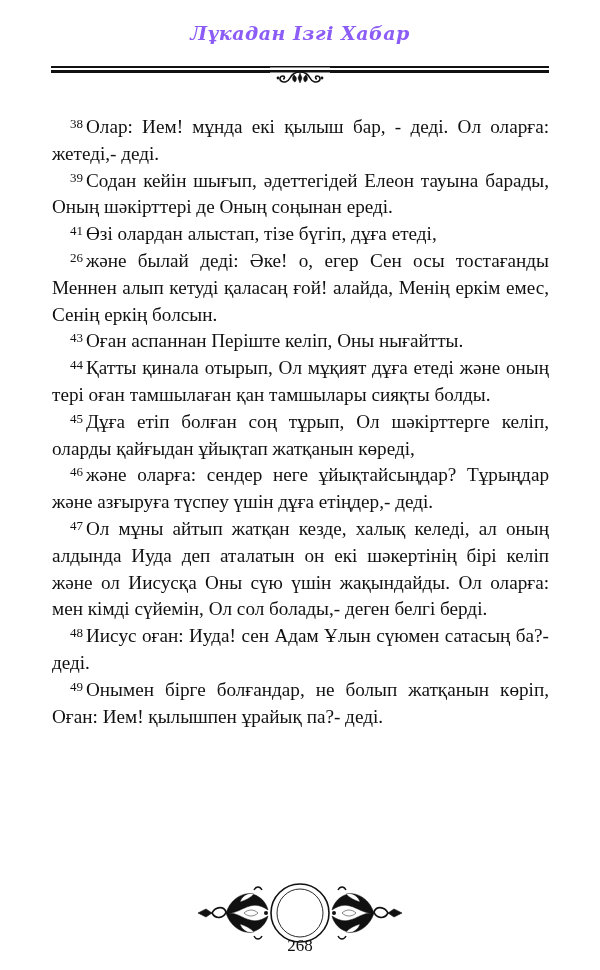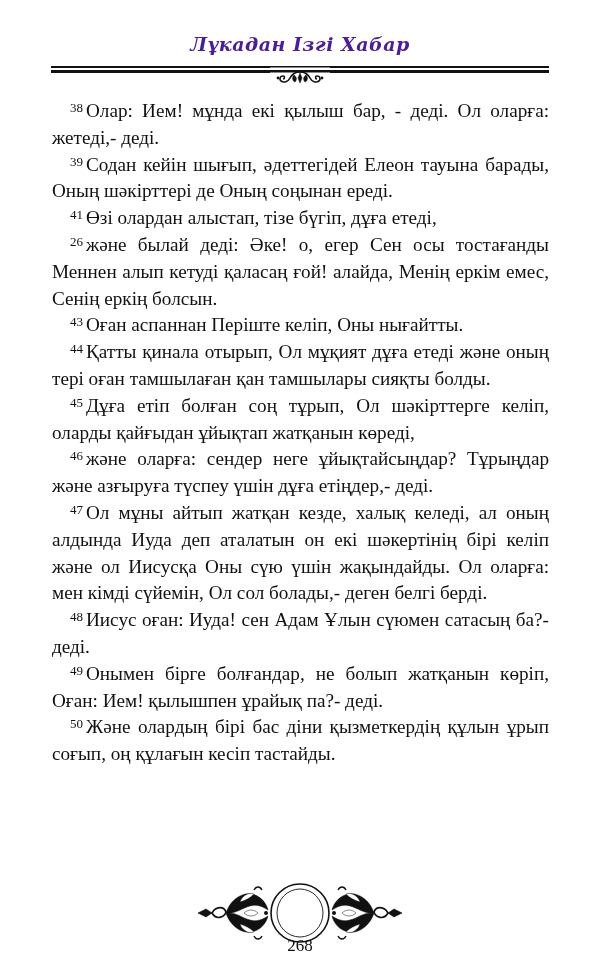--- a/index.html
+++ b/index.html
@@ -1,31 +1,31 @@
 <!DOCTYPE html>
 <html><head>
 <meta charset="utf-8">
 <style>
   html, body { margin: 0; padding: 0; background: #ffffff; }
   body {
     width: 600px; height: 970px; position: relative; overflow: hidden;
     font-family: "Liberation Serif", "DejaVu Serif", serif; color: #111111;
   }
   .header-title {
-    position: absolute; left: 0; width: 600px; top: 33px;
+    position: absolute; left: 0; width: 600px; top: 22px;
     text-align: center; font-size: 19px; font-weight: bold; font-style: italic;
-    letter-spacing: 0.5px; color: #4c1d95;
+    letter-spacing: 0.5px; color: #8b5cf6;
     font-family: "DejaVu Serif", "Liberation Serif", serif;
   }
   .rule { position: absolute; left: 51px; width: 498px; background: #111; }
   .rule-thin { top: 66px; height: 1.5px; }
   .rule-thick { top: 70px; height: 2.5px; }
   .head-ornament { position: absolute; left: 270px; top: 66px; width: 60px; height: 20px; }
   .text-block {
-    position: absolute; left: 52px; top: 98px; width: 497px;
+    position: absolute; left: 52px; top: 114px; width: 497px;
     font-size: 19.2px; line-height: 26.8px; text-align: justify;
   }
   .verse { margin: 0; text-indent: 18px; text-align: justify; }
   .vnum { font-size: 13px; vertical-align: 5px; line-height: 0; margin-right: 3px; }
   .footer-ornament { position: absolute; left: 196px; top: 882px; width: 208px; height: 62px; }
   .page-number {
     position: absolute; left: 270px; top: 936px; width: 60px; text-align: center;
     font-size: 17px; color: #111; line-height: 20px;
   }
 </style>
@@ -58,21 +58,20 @@
     <p class="verse"><span class="vnum">39</span><span>Содан кейін шығып, әдеттегідей Елеон тауына барады, Оның шәкірттері де Оның соңынан ереді.</span></p>
     <p class="verse"><span class="vnum">41</span><span>Өзі олардан алыстап, тізе бүгіп, дұға етеді,</span></p>
     <p class="verse"><span class="vnum">26</span><span>және былай деді: Әке! о, егер Сен осы тостағанды Меннен алып кетуді қаласаң ғой! алайда, Менің еркім емес, Сенің еркің болсын.</span></p>
     <p class="verse"><span class="vnum">43</span><span>Оған аспаннан Періште келіп, Оны нығайтты.</span></p>
     <p class="verse"><span class="vnum">44</span><span>Қатты қинала отырып, Ол мұқият дұға етеді және оның тері оған тамшылаған қан тамшылары сияқты болды.</span></p>
     <p class="verse"><span class="vnum">45</span><span>Дұға етіп болған соң тұрып, Ол шәкірттерге келіп, оларды қайғыдан ұйықтап жатқанын көреді,</span></p>
     <p class="verse"><span class="vnum">46</span><span>және оларға: сендер неге ұйықтайсыңдар? Тұрыңдар және азғыруға түспеу үшін дұға етіңдер,- деді.</span></p>
     <p class="verse"><span class="vnum">47</span><span>Ол мұны айтып жатқан кезде, халық келеді, ал оның алдында Иуда деп аталатын он екі шәкертінің бірі келіп және ол Иисусқа Оны сүю үшін жақындайды. Ол оларға: мен кімді сүйемін, Ол сол болады,- деген белгі берді.</span></p>
     <p class="verse"><span class="vnum">48</span><span>Иисус оған: Иуда! сен Адам Ұлын сүюмен сатасың ба?- деді.</span></p>
     <p class="verse"><span class="vnum">49</span><span>Онымен бірге болғандар, не болып жатқанын көріп, Оған: Ием! қылышпен ұрайық па?- деді.</span></p>
-    <p class="verse"><span class="vnum">50</span><span>Және олардың бірі бас діни қызметкердің құлын ұрып соғып, оң құлағын кесіп тастайды.</span></p>
   </div>
 
   <svg class="footer-ornament" viewBox="0 0 208 62">
     <g fill="#111" stroke="#111">
 
       <ellipse cx="104" cy="31" rx="29" ry="29" fill="#fff" stroke-width="1.6"></ellipse>
       <ellipse cx="104" cy="31" rx="23" ry="24" fill="none" stroke-width="0.9"></ellipse>
 
       <path d="M2 31 L10 27 L16 31 L10 35 Z" stroke-width="0.6"></path>
       <path d="M16 31 C20 24 28 24 30 30 C28 36 20 38 16 31 Z" fill="none" stroke-width="1.6"></path>

